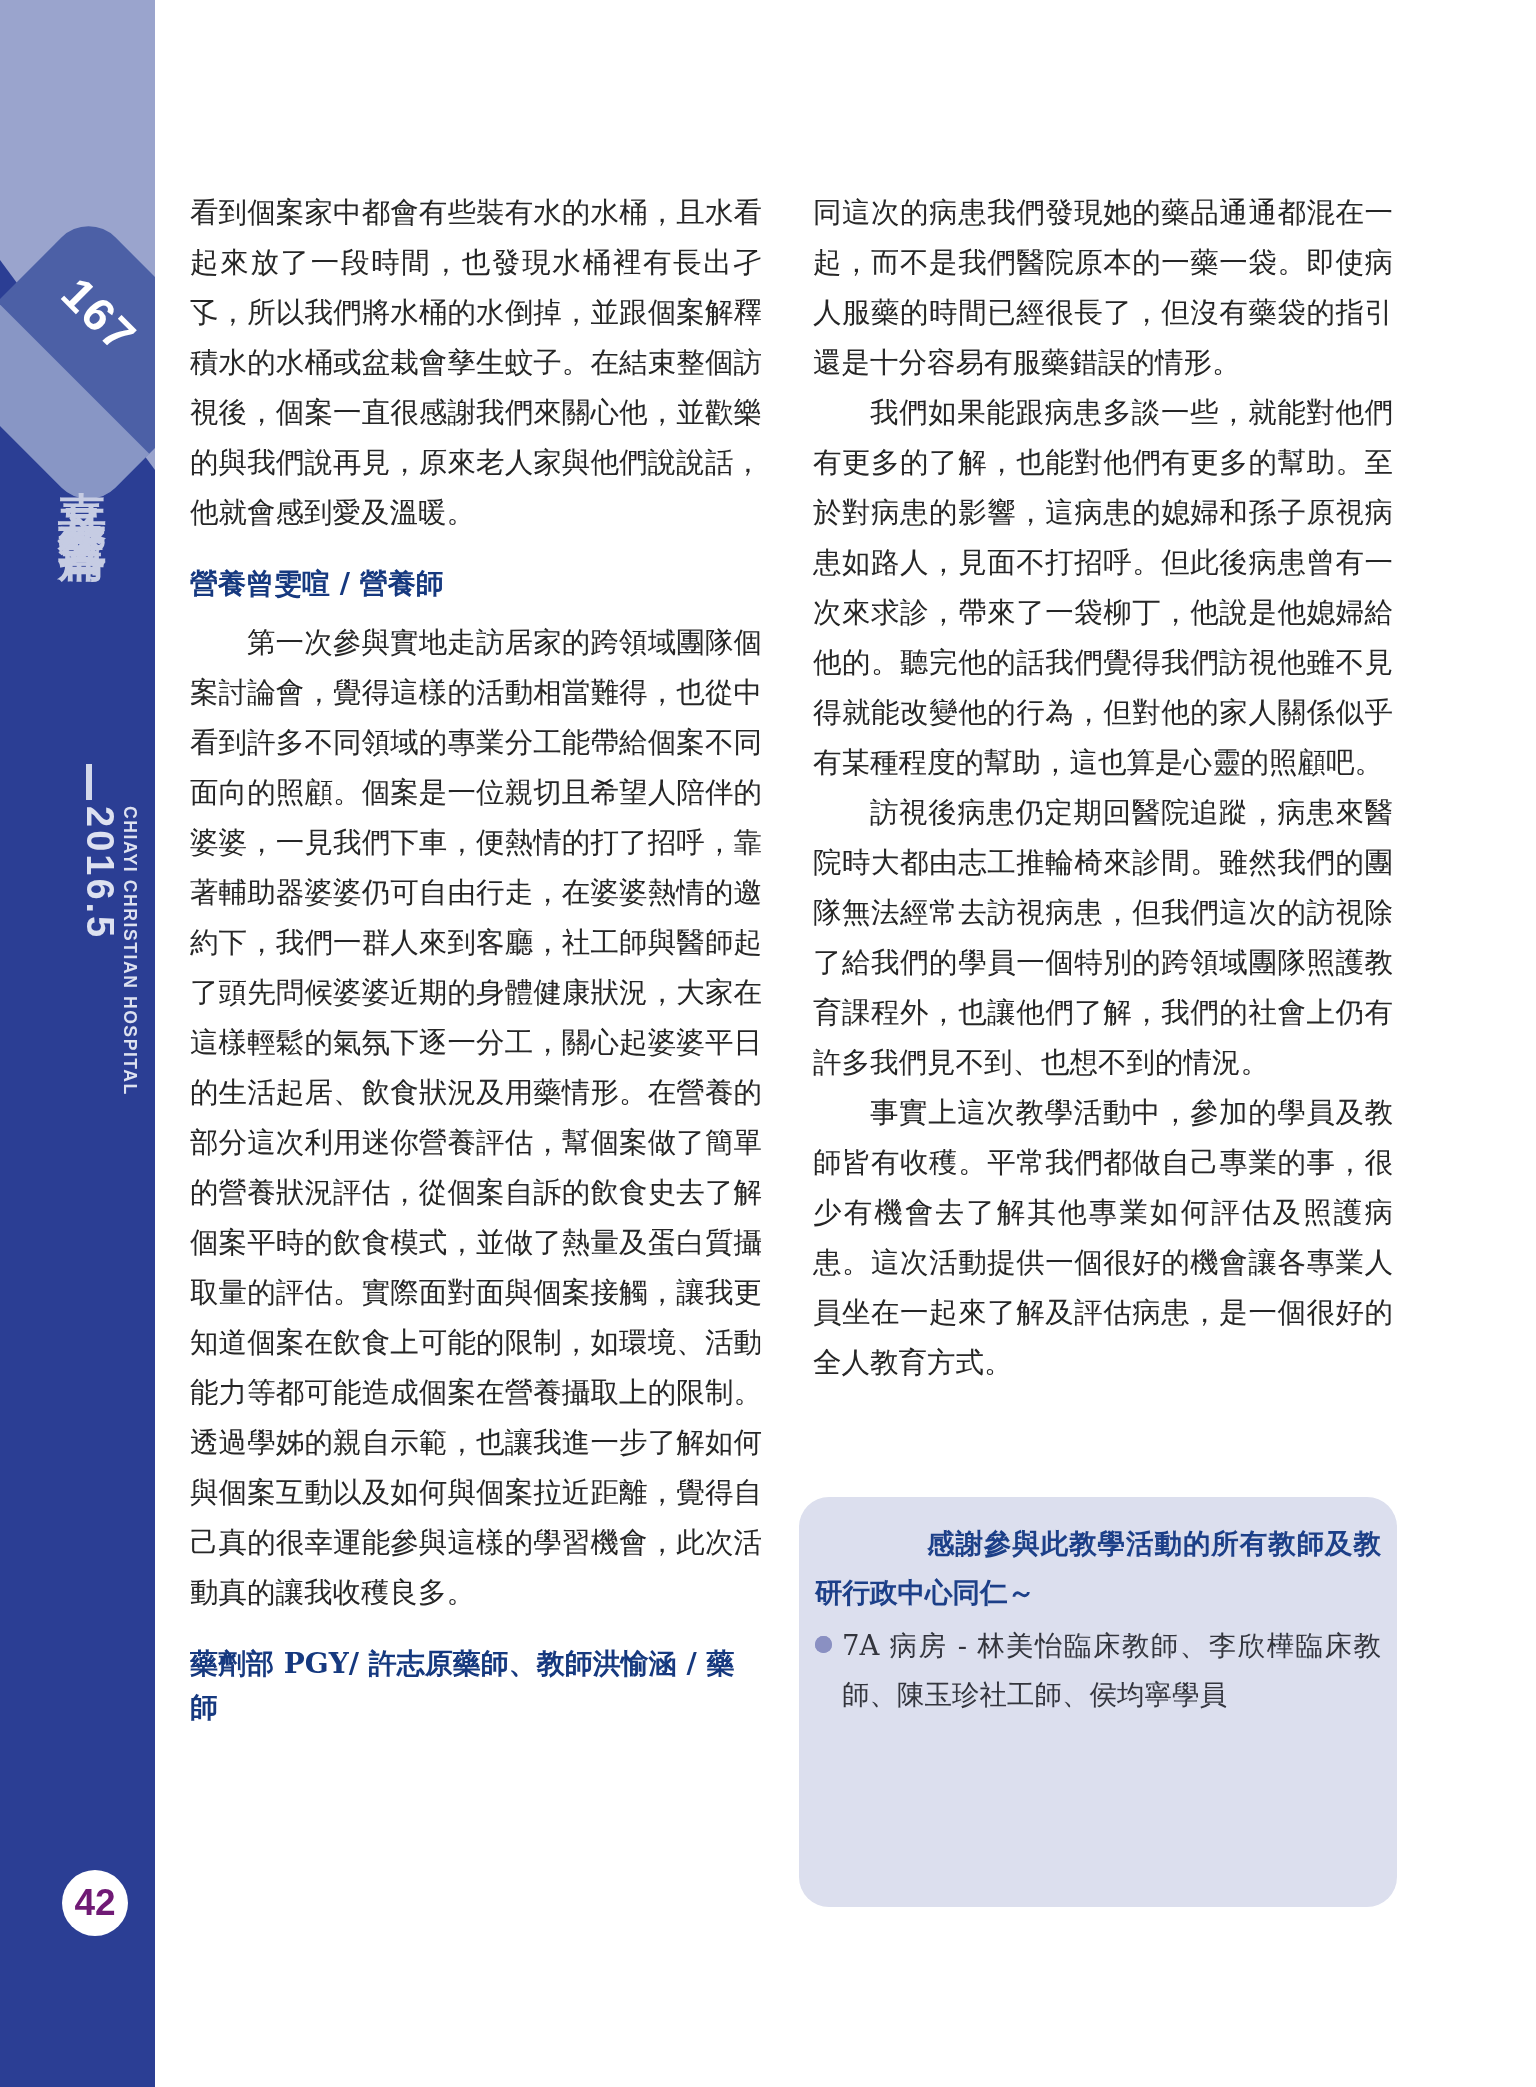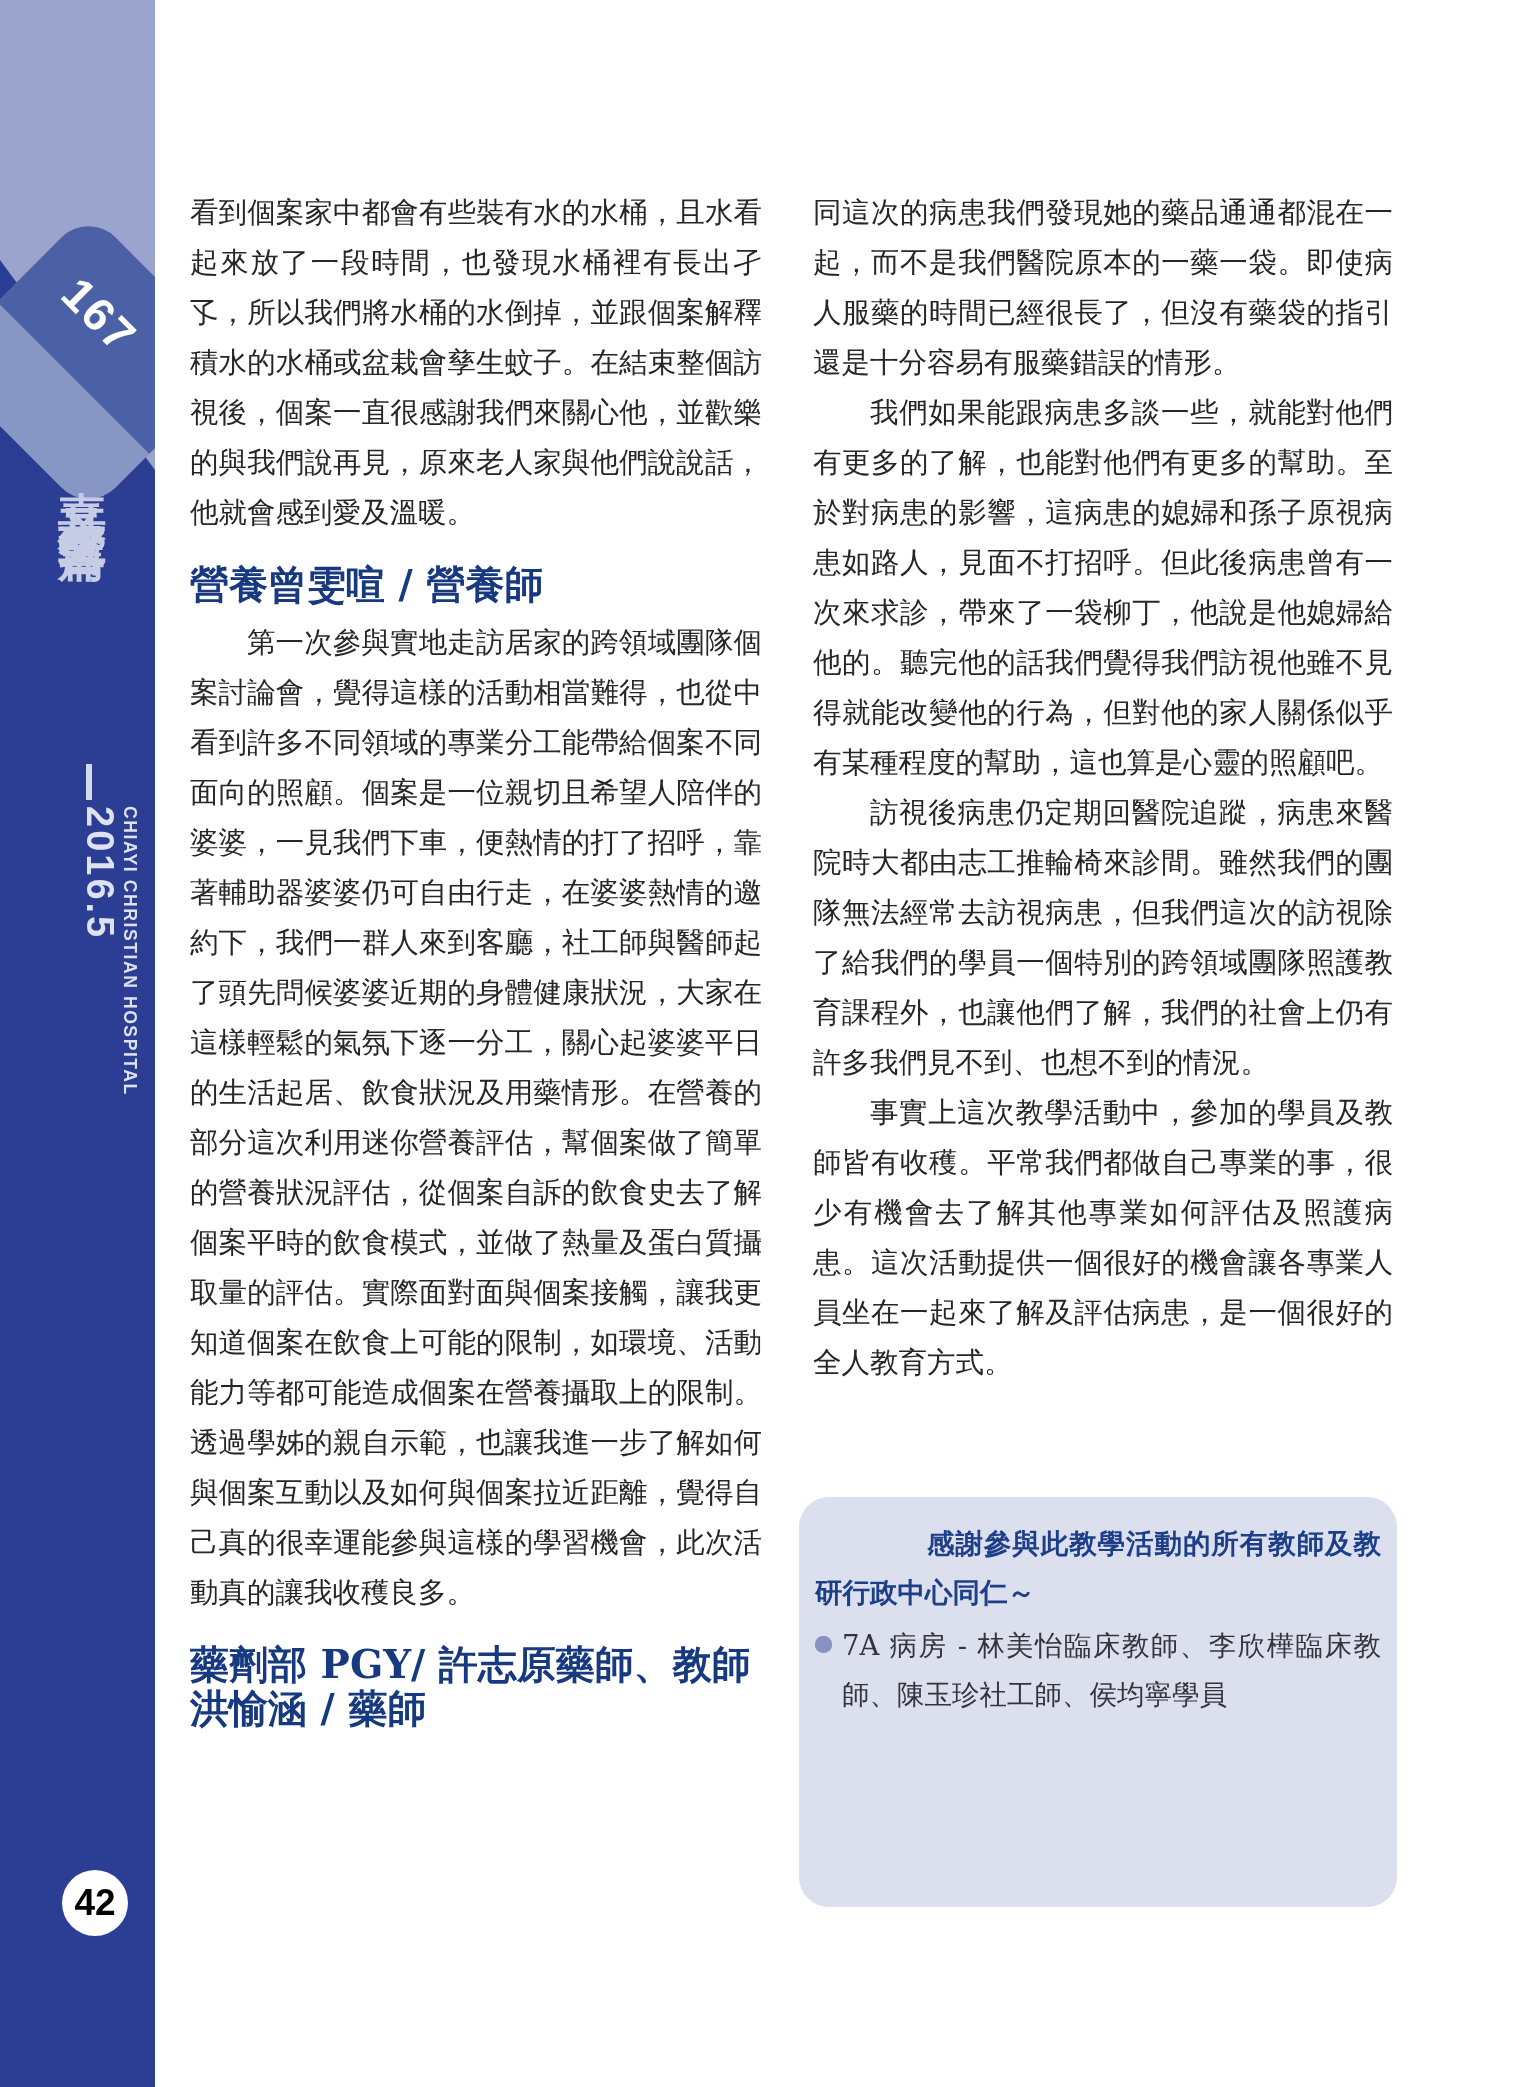--- a/index.html
+++ b/index.html
@@ -54,34 +54,34 @@
     transform:rotate(90deg);transform-origin:top left;
     font-family:"Liberation Sans", sans-serif;font-weight:bold;
     font-size:17.5px;letter-spacing:1.6px;color:#dde1f0;white-space:nowrap;
     line-height:22px;
   }
   .page-circle{
     position:absolute;left:62px;top:1870px;width:66px;height:66px;
     border-radius:50%;background:#ffffff;
     display:flex;align-items:center;justify-content:center;
     font-family:"Liberation Sans", sans-serif;font-weight:bold;
-    font-size:37px;color:#000000;
+    font-size:37px;color:#701a75;
   }
   
   .column{
     position:absolute;top:188px;
     font-size:28.5px;line-height:50px;color:#262626;
     text-align:justify;text-justify:inter-ideograph;
   }
   .col-left{left:190px;width:572px;}
   .col-right{left:813px;width:580px;}
   .column p{margin:0;}
   .column p.indent{text-indent:2em;}
   .col-heading{
-    font-size:39px;font-weight:bold;color:#16397f;
+    font-size:28px;font-weight:bold;color:#16397f;
     margin:24px 0 12px 0;line-height:44px;text-align:left;
   }
   
   .ack-box{
     position:absolute;left:799px;top:1497px;width:598px;height:410px;
     box-sizing:border-box;background:#dcdfee;border-radius:30px;
     padding:22px 16px 20px 16px;
     font-size:27.5px;line-height:49px;color:#33353d;
   }
   .ack-title{

